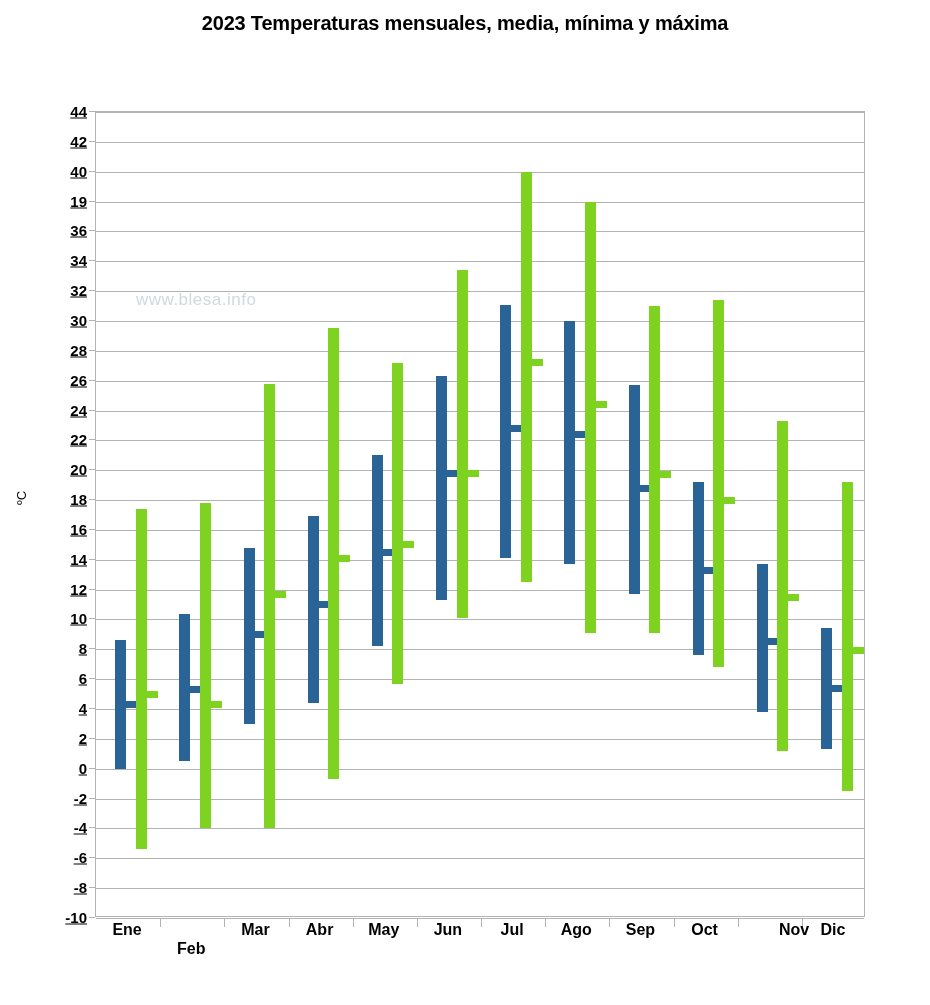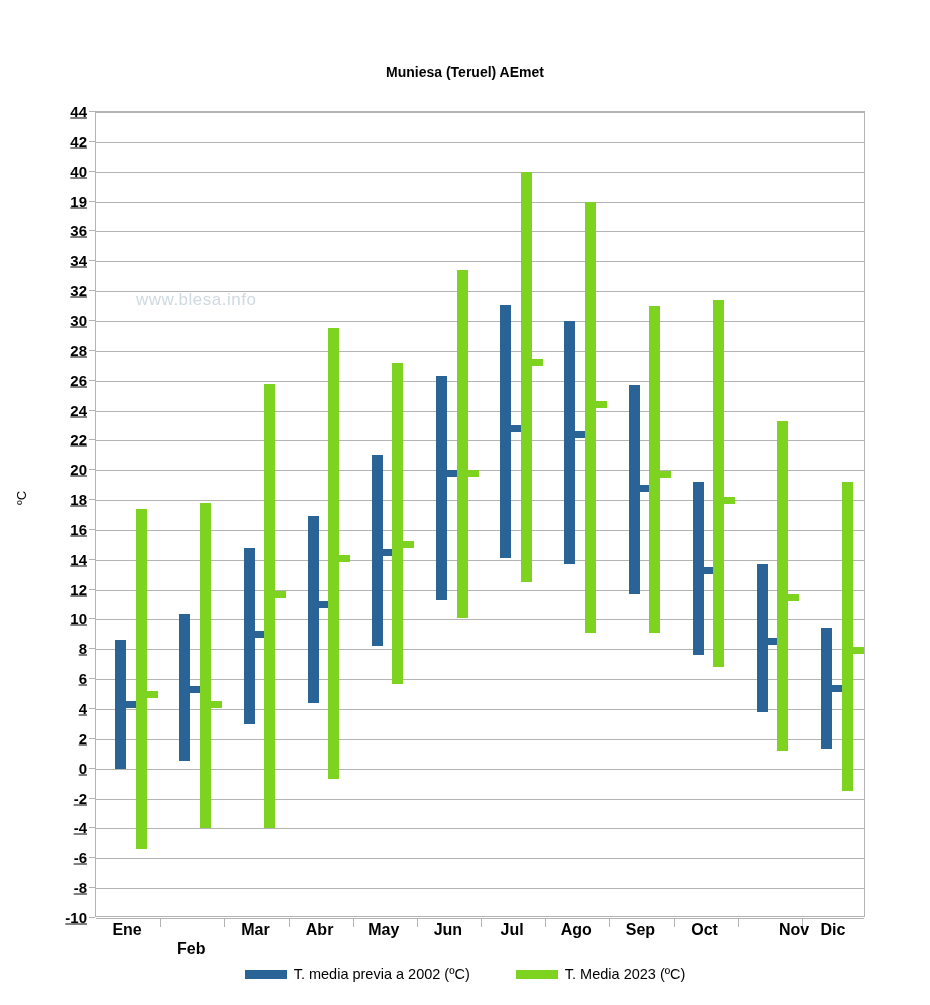--- a/index.html
+++ b/index.html
@@ -139,21 +139,21 @@
     width: 42px;
     height: 9px;
     display: inline-block;
   }
 </style>
 </head>
 <body>
 
 <div class="chart-root">
 
-  <div class="chart-subtitle">Muniesa (Teruel) AEmet</div>
+  <div class="chart-title">2023 Temperaturas mensuales, media, mínima y máxima</div>
   <div class="ylabel">ºC</div>
 
   <div class="plot" id="plot">
     <div class="watermark">www.blesa.info</div>
   <div class="gridline" style="top: 0px;"></div>
       <div class="gridline" style="top: 29.8519px;"></div>
       <div class="gridline" style="top: 59.7037px;"></div>
       <div class="gridline" style="top: 89.5556px;"></div>
       <div class="gridline" style="top: 119.407px;"></div>
       <div class="gridline" style="top: 149.259px;"></div>
@@ -301,23 +301,13 @@
     <div class="month-label" style="left: 223.417px;">Mar</div>
     <div class="month-label" style="left: 287.583px;">Abr</div>
     <div class="month-label" style="left: 351.75px;">May</div>
     <div class="month-label" style="left: 415.917px;">Jun</div>
     <div class="month-label" style="left: 480.083px;">Jul</div>
     <div class="month-label" style="left: 544.25px;">Ago</div>
     <div class="month-label" style="left: 608.417px;">Sep</div>
     <div class="month-label" style="left: 672.583px;">Oct</div>
     <div class="month-label" style="left: 762px;">Nov</div>
     <div class="month-label" style="left: 800.917px;">Dic</div>
-    <div class="legend">
-      <div class="legend-item">
-        <span class="legend-swatch" style="background: rgb(42, 100, 150);"></span>
-        <span>T. media previa a 2002 (ºC)</span>
-      </div>
-      <div class="legend-item">
-        <span class="legend-swatch" style="background: rgb(126, 211, 33);"></span>
-        <span>T. Media 2023  (ºC)</span>
-      </div>
-    </div>
   </div>
 
 </body></html>

